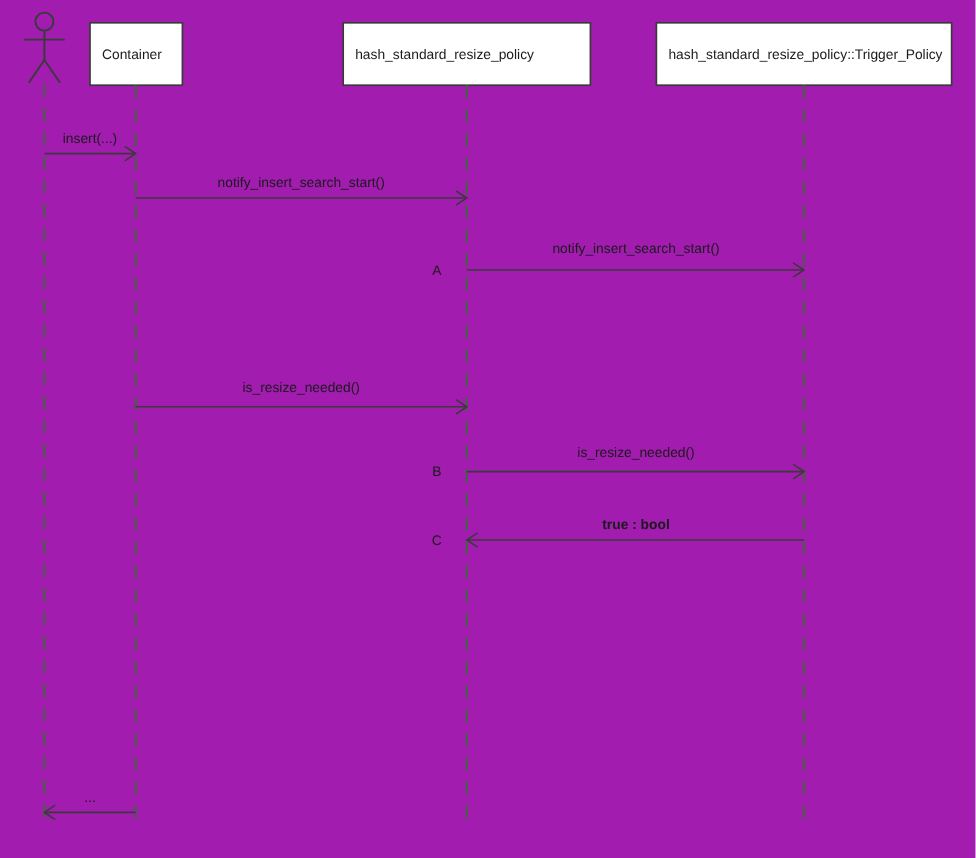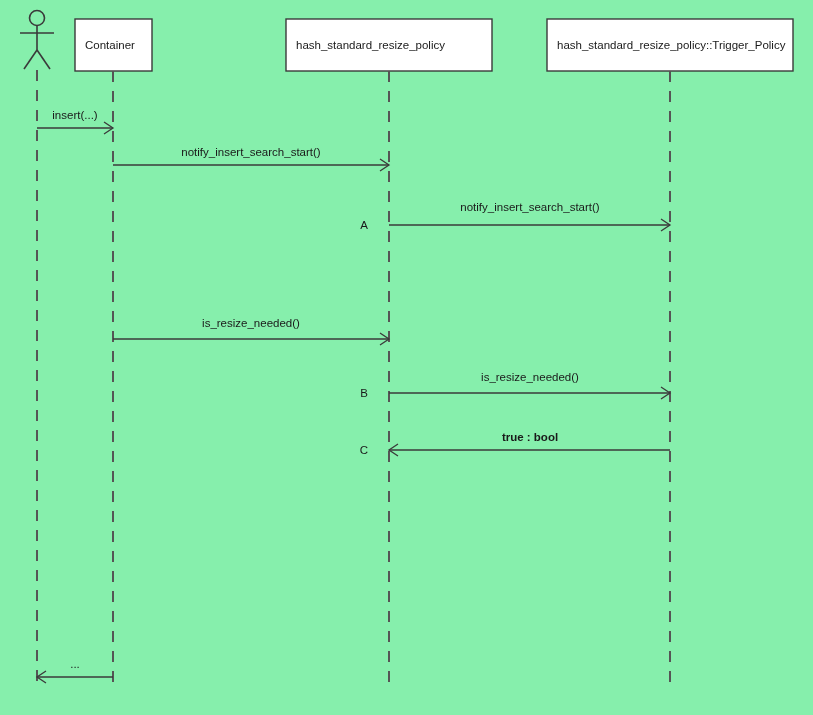--- a/index.html
+++ b/index.html
@@ -7,21 +7,21 @@
     padding: 0;
     background: #ffffff;
   }
   body {
     font-family: "Liberation Sans", sans-serif;
   }
   #diagram-root {
     position: relative;
     width: 813px;
     height: 715px;
-    background: #86efac;
+    background: #a21caf;
     overflow: hidden;
   }
   svg.seq {
     display: block;
     width: 813px;
     height: 715px;
   }
   .lifeline-box {
     fill: #ffffff;
     stroke: #3a3a3a;

